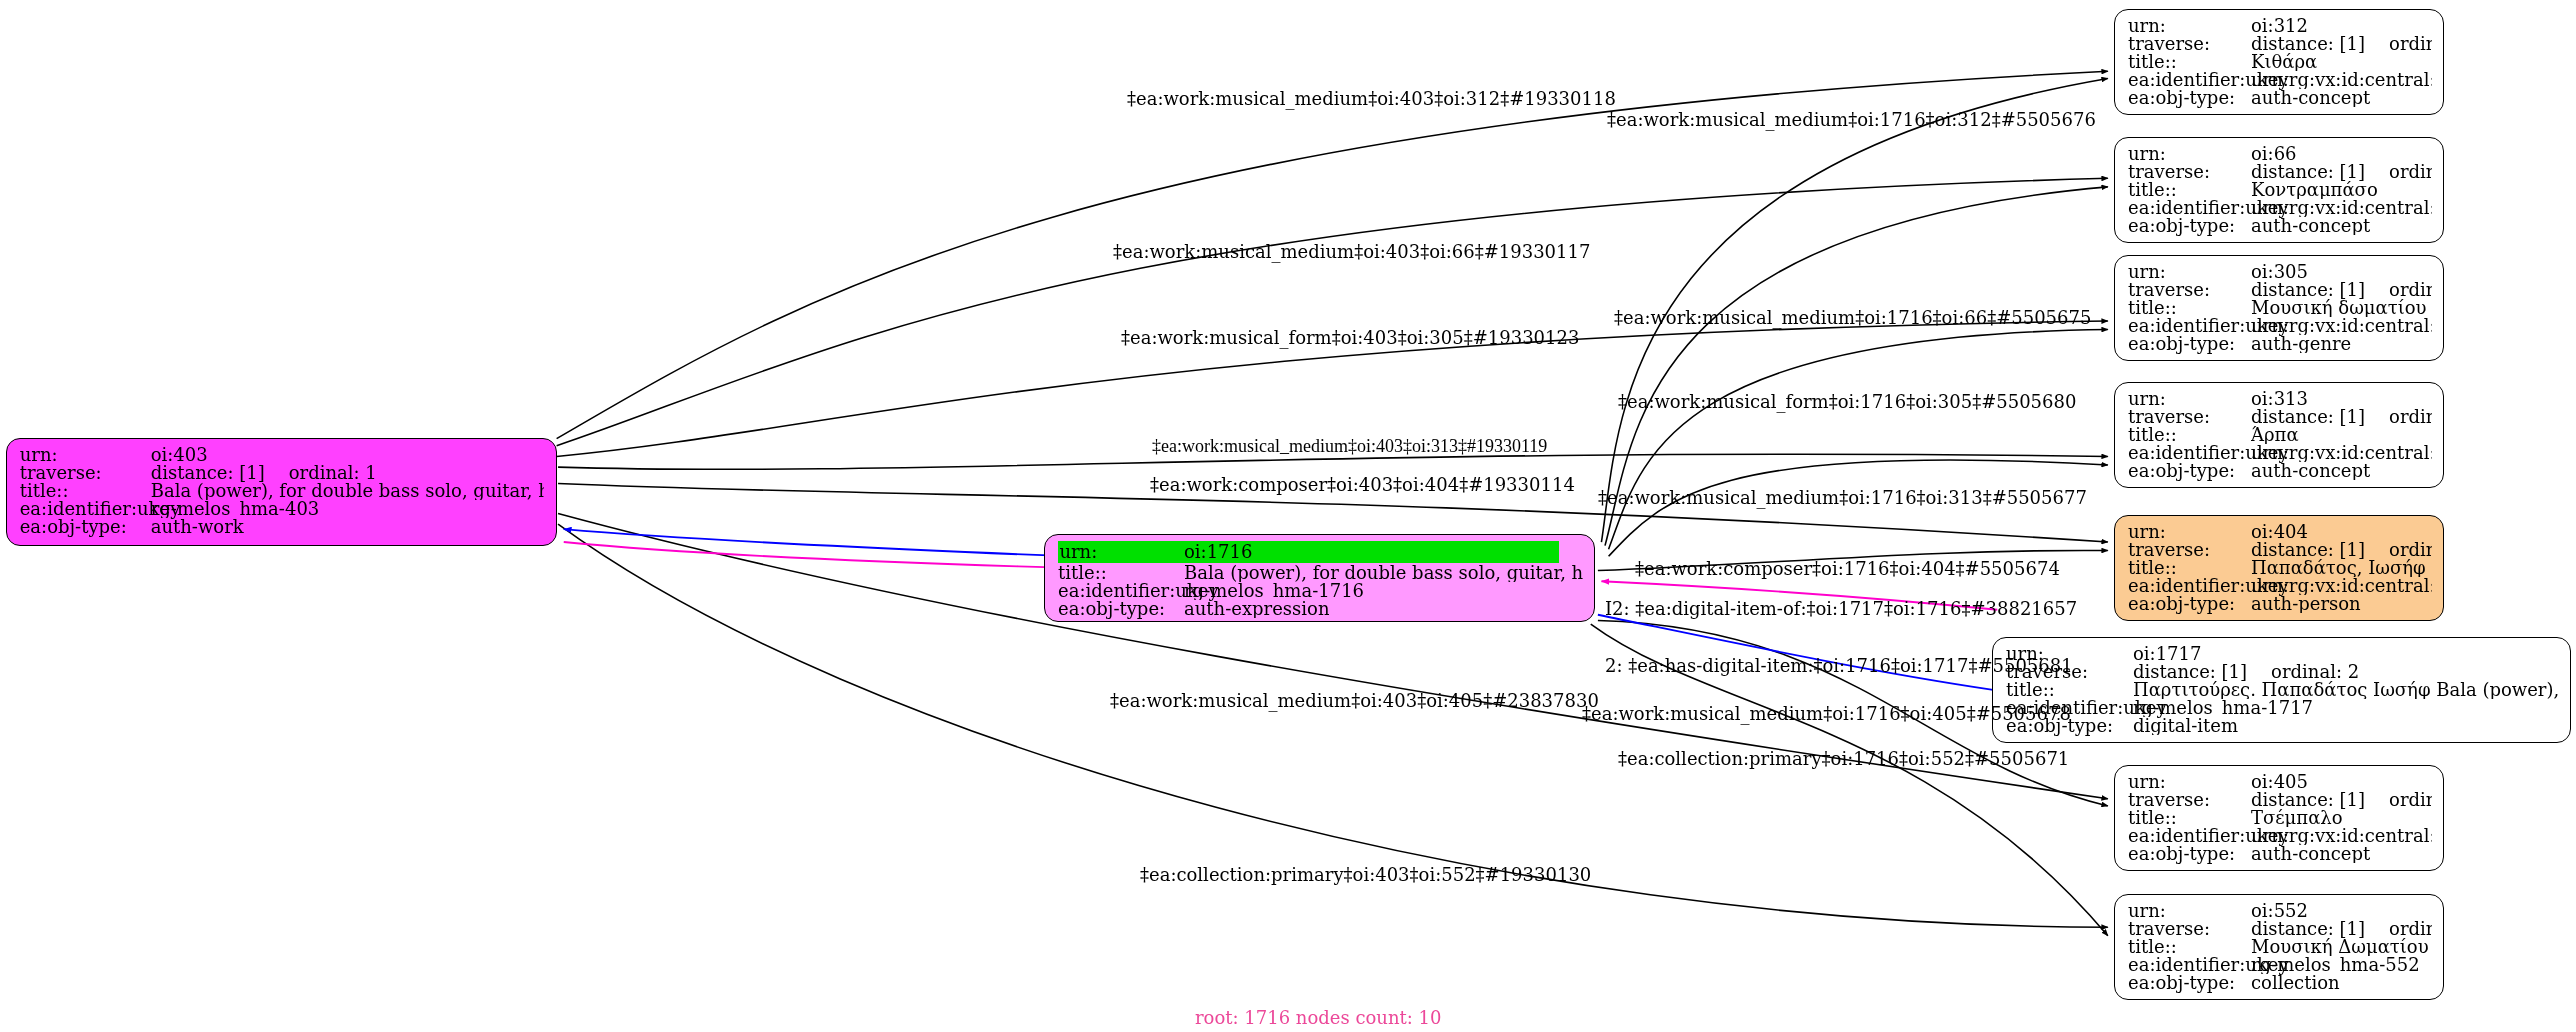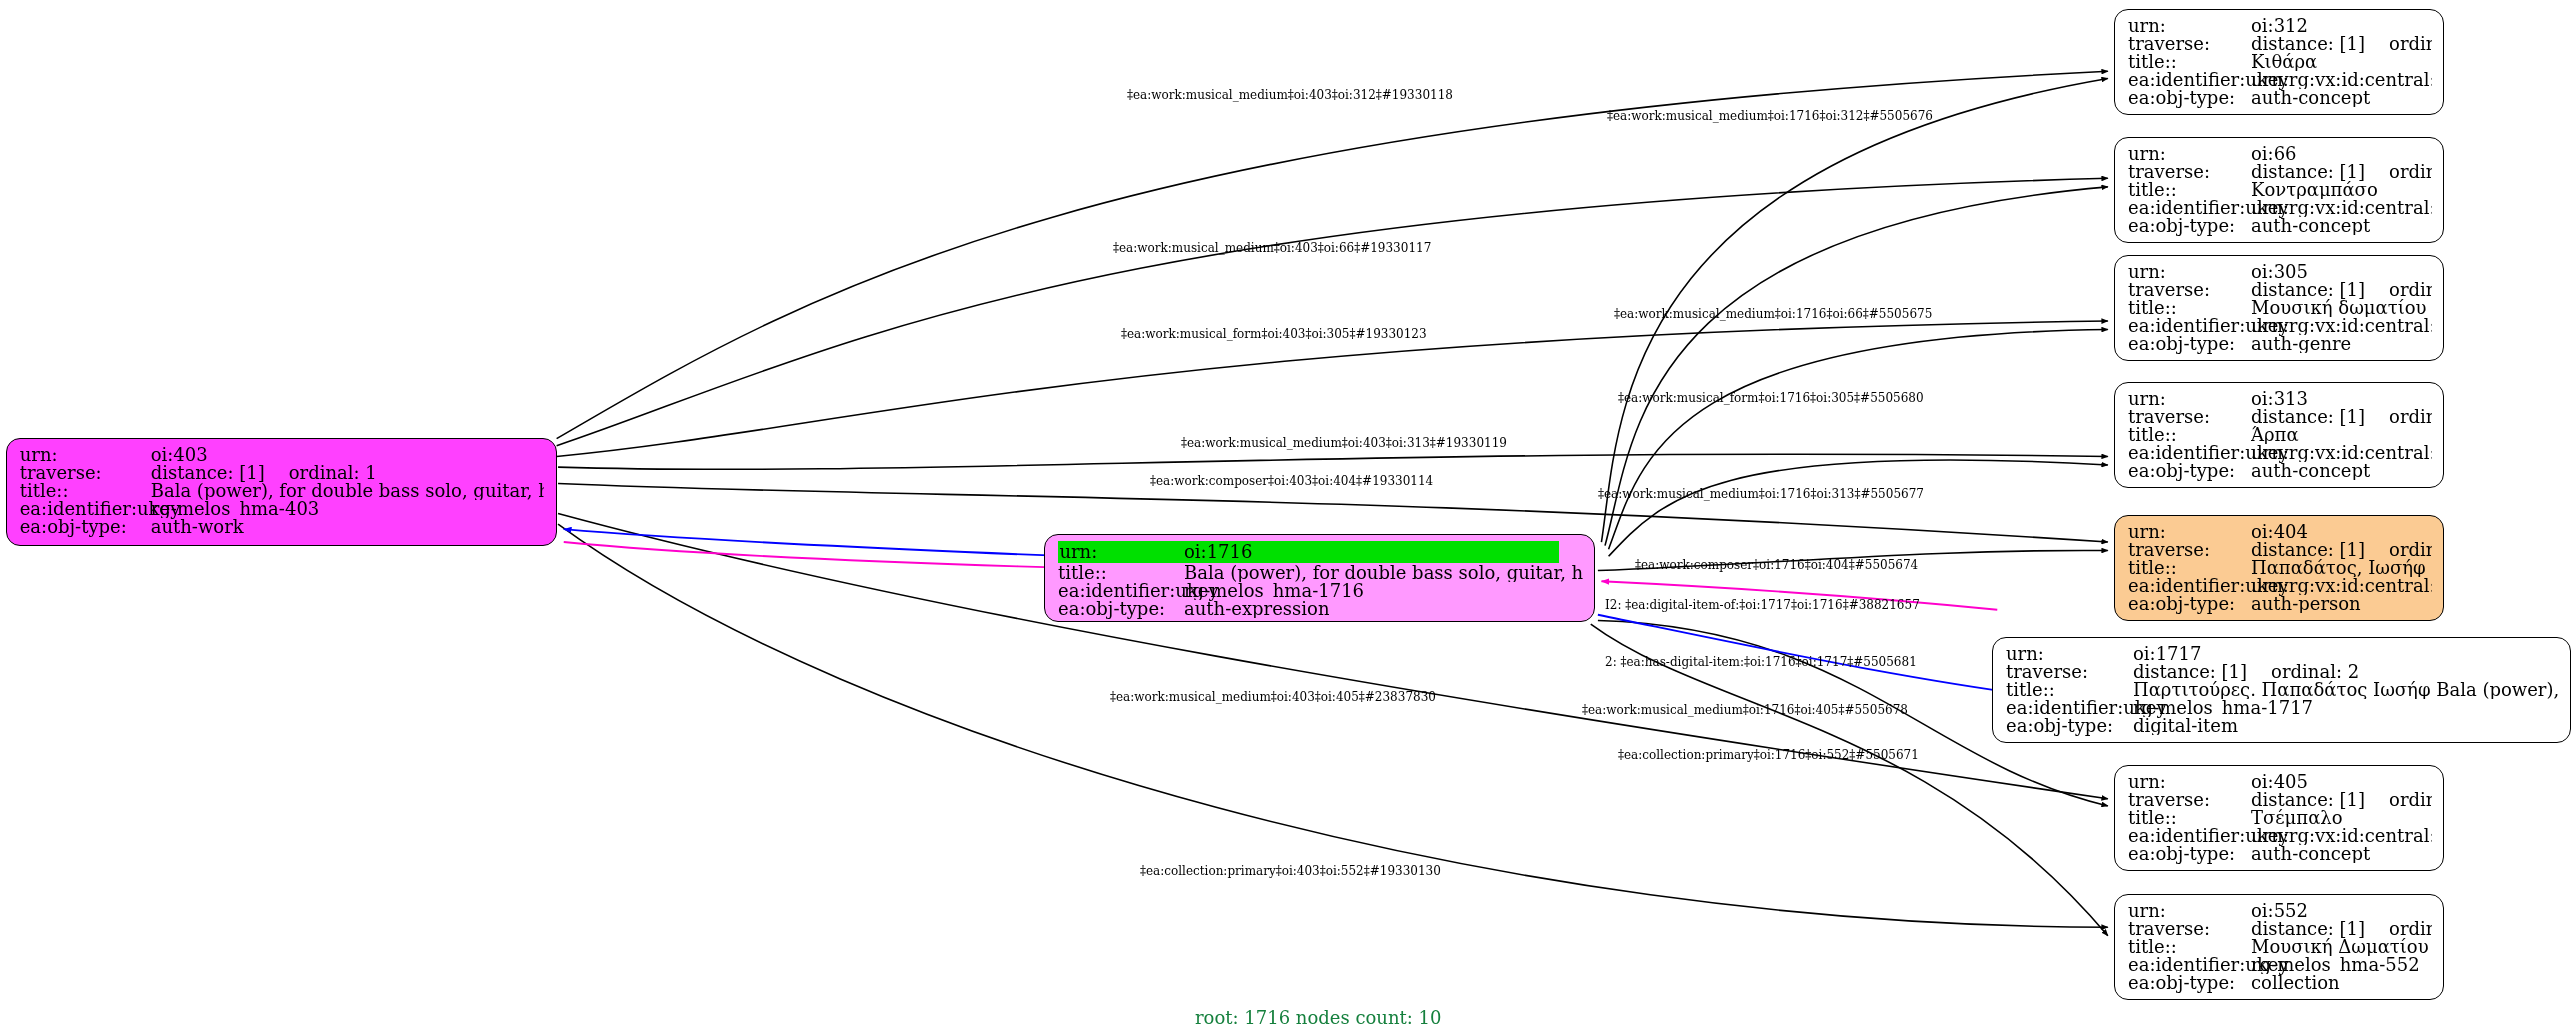--- a/index.html
+++ b/index.html
@@ -30,29 +30,29 @@
 
   .node.wide .row .k{width:131px;flex:0 0 131px;}
   .node.center .row .k{width:126px;flex:0 0 126px;}
   .node.big .row .k{width:127px;flex:0 0 127px;}
 
   .hl{background:#00e000;display:inline-block;}
   .row.urnrow .k.hl{padding-left:1.4px;box-sizing:border-box;}
 
   .edge-label{
     position:absolute;
-    font-size:12px;
+    font-size:18px;
     color:#000;
     white-space:nowrap;
     background:transparent;
   }
   .footer{
     position:absolute;
     font-size:18px;
-    color:#15803d;
+    color:#ec4899;
     white-space:nowrap;
   }
 </style>
 </head>
 <body>
 
 <div id="stage">
 
   <svg id="edges" viewBox="0 0 3611 1447">
     <defs>
@@ -318,21 +318,21 @@
       <span class="v">collection</span>
     </div>
   </div>
 
   <div class="edge-label" style="left:1127px;top:88px;">‡ea:work:musical_medium‡oi:403‡oi:312‡#19330118</div>
   <div class="edge-label" style="left:1607px;top:109px;">‡ea:work:musical_medium‡oi:1716‡oi:312‡#5505676</div>
   <div class="edge-label" style="left:1113px;top:202px;margin-top:39px;">‡ea:work:musical_medium‡oi:403‡oi:66‡#19330117</div>
   <div class="edge-label" style="left:1614px;top:271px;margin-top:36px;">‡ea:work:musical_medium‡oi:1716‡oi:66‡#5505675</div>
   <div class="edge-label" style="left:1121px;top:327px;">‡ea:work:musical_form‡oi:403‡oi:305‡#19330123</div>
   <div class="edge-label" style="left:1618px;top:391px;">‡ea:work:musical_form‡oi:1716‡oi:305‡#5505680</div>
-  <div class="edge-label" style="left:1181px;top:436px;">‡ea:work:musical_medium‡oi:403‡oi:313‡#19330119</div>
+  <div class="edge-label" style="left:1152px;top:436px;font-family:Liberation Serif, serif;">‡ea:work:musical_medium‡oi:403‡oi:313‡#19330119</div>
   <div class="edge-label" style="left:1150px;top:474px;">‡ea:work:composer‡oi:403‡oi:404‡#19330114</div>
   <div class="edge-label" style="left:1598px;top:487px;">‡ea:work:musical_medium‡oi:1716‡oi:313‡#5505677</div>
   <div class="edge-label" style="left:1635px;top:558px;">‡ea:work:composer‡oi:1716‡oi:404‡#5505674</div>
   <div class="edge-label" style="left:1605px;top:598px;">I2: ‡ea:digital-item-of:‡oi:1717‡oi:1716‡#38821657</div>
   <div class="edge-label" style="left:1605px;top:655px;">2: ‡ea:has-digital-item:‡oi:1716‡oi:1717‡#5505681</div>
   <div class="edge-label" style="left:1110px;top:690px;">‡ea:work:musical_medium‡oi:403‡oi:405‡#23837830</div>
   <div class="edge-label" style="left:1582px;top:703px;">‡ea:work:musical_medium‡oi:1716‡oi:405‡#5505678</div>
   <div class="edge-label" style="left:1618px;top:748px;">‡ea:collection:primary‡oi:1716‡oi:552‡#5505671</div>
   <div class="edge-label" style="left:1140px;top:864px;">‡ea:collection:primary‡oi:403‡oi:552‡#19330130</div>
 

